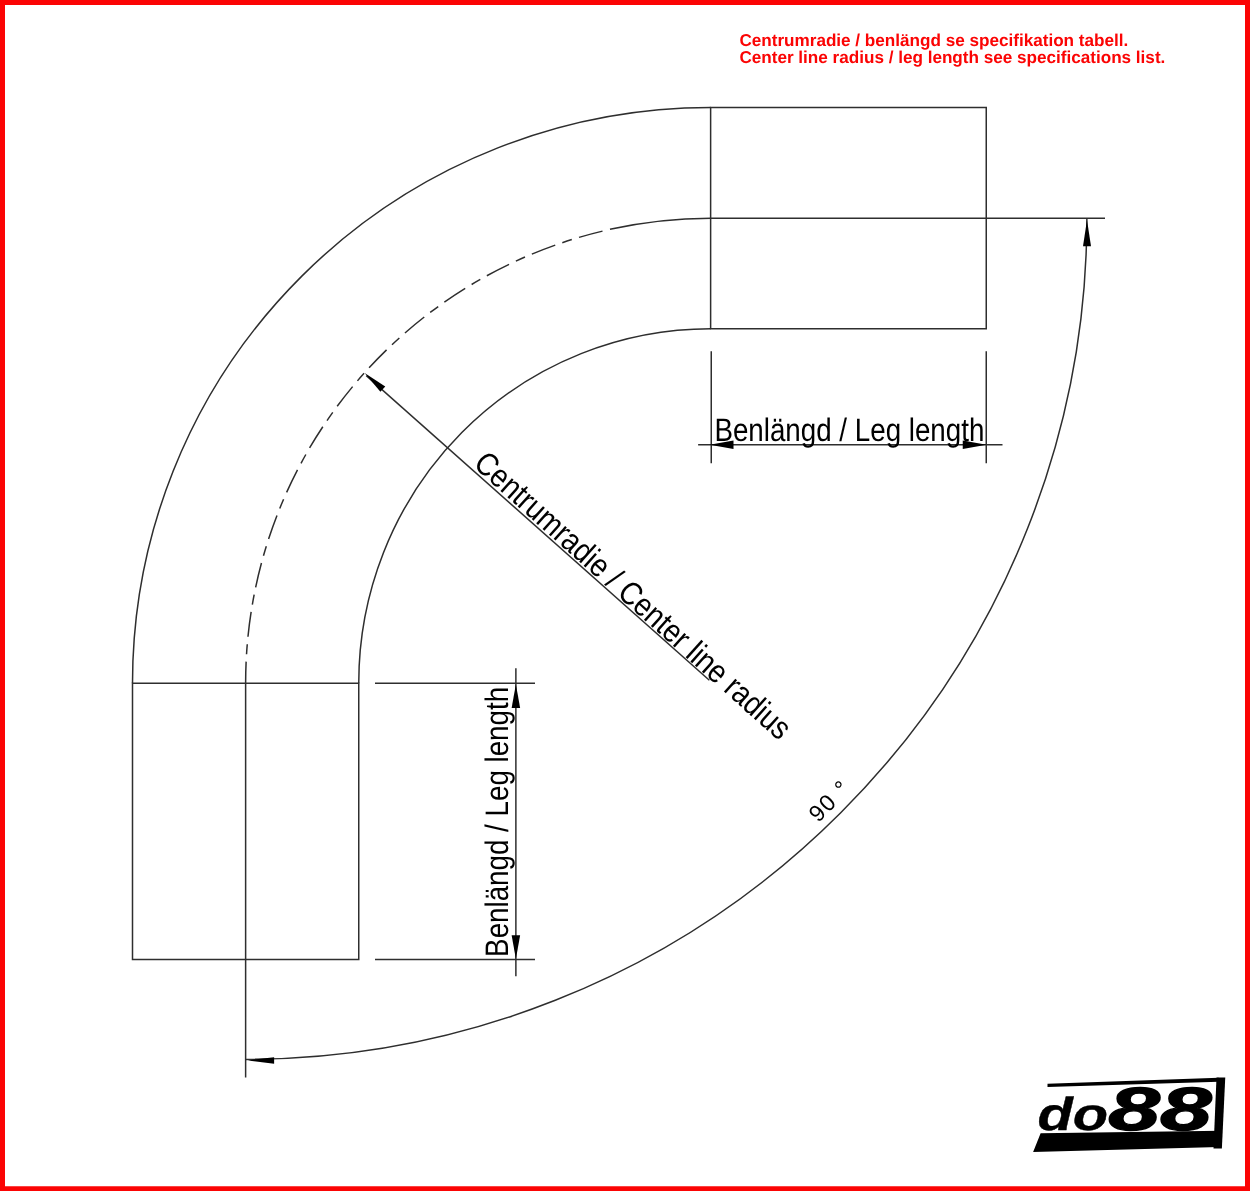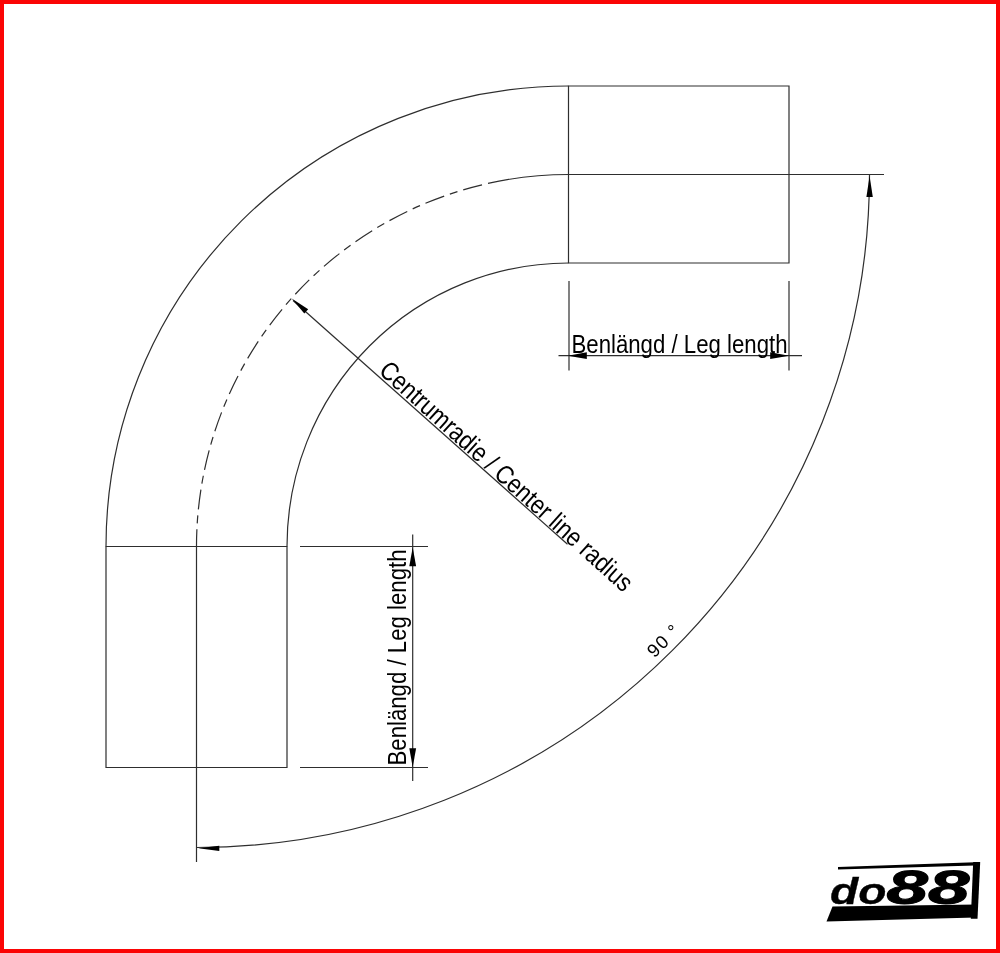--- a/index.html
+++ b/index.html
@@ -7,20 +7,21 @@
         border:4px solid #fb0404;background:#fff;
         font-family:"Liberation Sans", sans-serif;}
   #rednote{position:absolute;left:587.5px;top:21.6px;color:#fb0404;
            font-weight:bold;font-size:13.7px;line-height:13.7px;white-space:nowrap;}
 </style>
 </head>
 <body>
 
 <div id="page">
 
+<div id="rednote">Centrumradie / benlängd se specifikation tabell.<br>Center line radius / leg length see specifications list.</div>
 <svg width="1000" height="953" viewBox="0 0 1000 953" style="position:absolute;left:-4px;top:-4px;will-change:transform;" xmlns="http://www.w3.org/2000/svg">
   <g fill="none" stroke="#2e2e2e" stroke-width="1.2">
 
     <path d="M 106 546.5 A 462.5 460.5 0 0 1 568.5 86"></path>
 
     <path d="M 287 546.5 A 281.5 283.5 0 0 1 568.5 263"></path>
 
     <path d="M 568.5 86 H 789 V 263 H 568.5 Z"></path>
 
     <path d="M 106 546.5 H 287 V 767.5 H 106 Z"></path>

